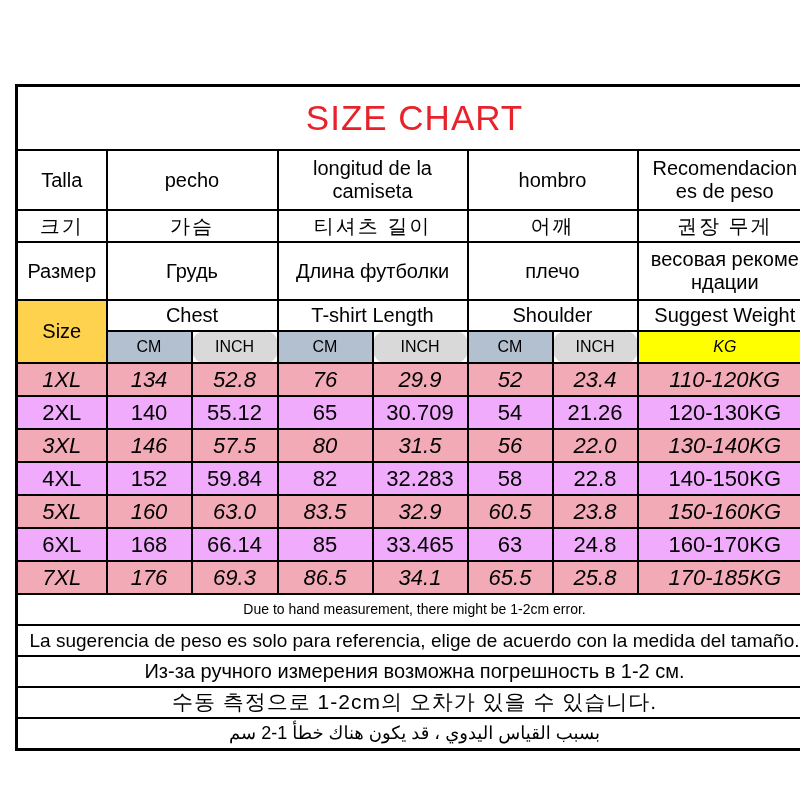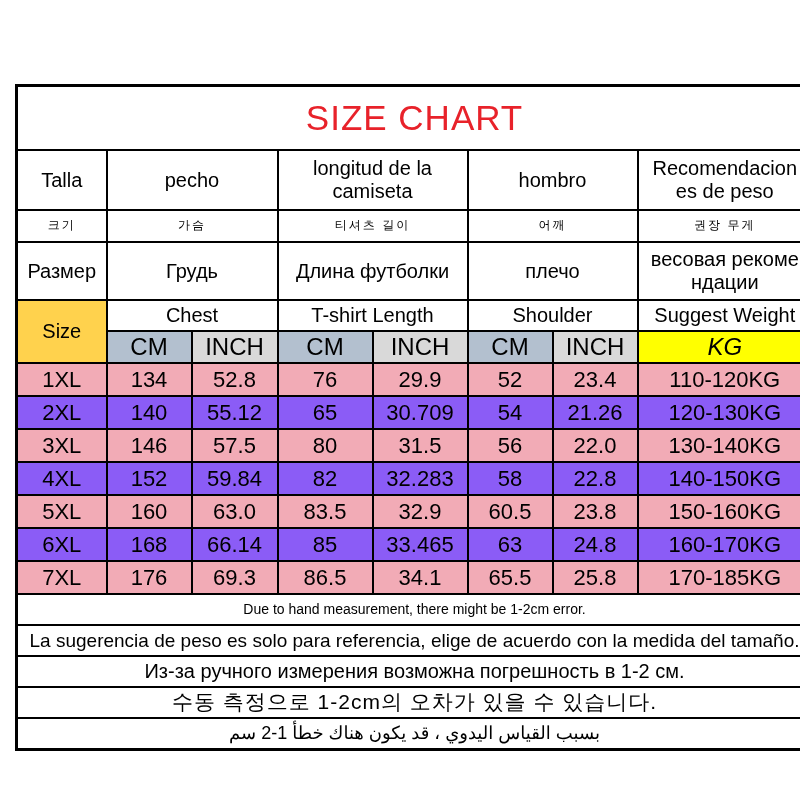--- a/index.html
+++ b/index.html
@@ -14,31 +14,31 @@
     border:3px solid #000;
   }
   td{
     border:2px solid #000;
     text-align:center;vertical-align:middle;
     padding:0 2px;overflow:hidden;line-height:1.15;
   }
   .r-title td{height:62px;border-bottom:2px solid #000;}
   .title-cell{font-size:35px;color:#e8222a;letter-spacing:1px;}
   .r-es td{height:58px;font-size:20px;}
-  .r-ko td{height:30px;font-size:12px;letter-spacing:2px;margin-top:14px;}
+  .r-ko td{height:30px;font-size:20px;letter-spacing:2px;margin-top:14px;}
   .r-ru td{height:56px;font-size:20px;}
   .r-en td{height:29px;font-size:20px;}
-  .r-units td{height:30px;font-size:24px;}
+  .r-units td{height:30px;font-size:16px;}
   .size-cell{background:#ffd24d;font-size:26px;}
   .cm-cell{background:#b3c0cf;}
-  .inch-cell{background:#d9d9d9;}
+  .inch-cell{background:#d9d9d9;border-radius:13px;}
   .kg-cell{background:#ffff00;font-style:italic;}
   .r-data td{height:31px;font-size:22px;}
-  .row-pink td{background:#f2abb6;}
-  .row-white td{background:#8b5cf6;}
+  .row-pink td{background:#f2abb6;font-style:italic;}
+  .row-white td{background:#f0abfc;}
   .r-note td{height:29px;font-size:14px;}
   .note-es{font-size:19px !important;}
   .note-ru{font-size:20px !important;margin-top:21px;}
   .note-ko{font-size:21px !important;letter-spacing:1px;}
   .note-ar{font-size:18px !important;direction:rtl;}
 </style>
 </head>
 <body>
 
 <table class="size-table">

